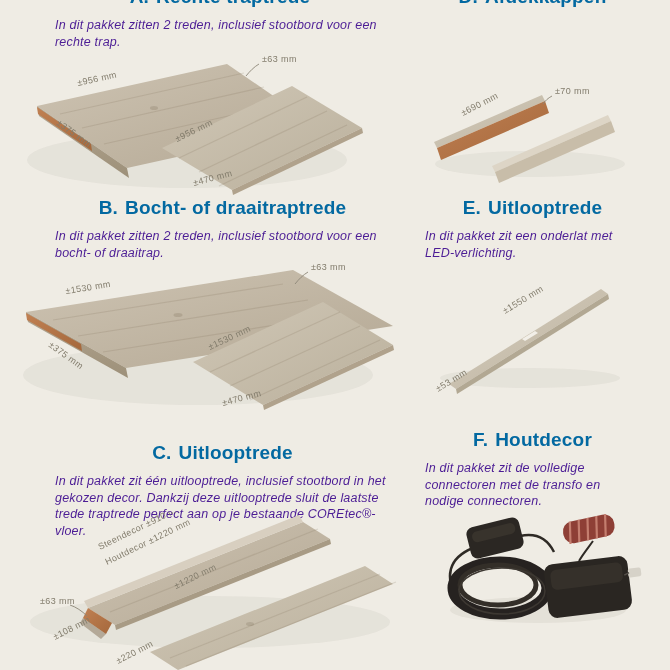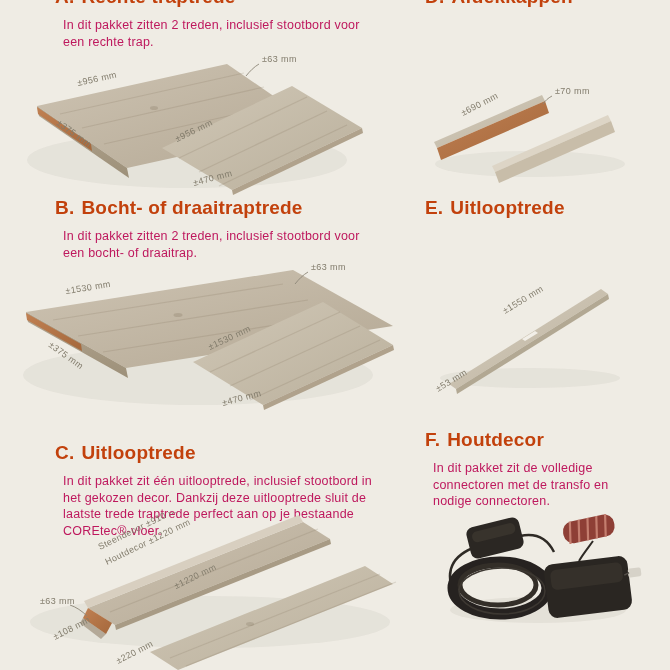--- a/index.html
+++ b/index.html
@@ -3,25 +3,25 @@
 <meta charset="utf-8">
 <style>
   html,body{margin:0;padding:0;}
   .page{
     position:relative;width:670px;height:670px;overflow:hidden;
     background:#efece4;
     font-family:"Liberation Sans",sans-serif;
   }
   .txt{position:absolute;}
   .title{
-    font-size:19px;color:#c2410c;margin:0 0 9px 0;font-weight:600;letter-spacing:.2px;
+    font-size:19px;color:#0369a1;margin:0 0 9px 0;font-weight:600;letter-spacing:.2px;text-align:center;
   }
   .title .letter{font-weight:700;margin-right:7px;}
   .body{
-    font-size:12.5px;line-height:16.5px;color:#be185d;margin:8px;letter-spacing:.2px;
+    font-size:12.5px;line-height:16.5px;color:#4c1d95;margin:0;letter-spacing:.2px;font-style:italic;
   }
   .illus{position:absolute;}
   svg text{
     font-family:"Liberation Sans",sans-serif;font-size:9px;fill:#827c6c;letter-spacing:.4px;
   }
   .streak{stroke:rgba(120,104,82,.18);stroke-width:1.2;fill:none;}
   .pointer{stroke:#8c8677;stroke-width:.9;fill:none;}
 </style>
 </head>
 <body>
@@ -161,20 +161,21 @@
       <polygon points="70,96 186,45 183,39 67,90" fill="#ddd5c6"></polygon>
       <polygon points="70,96 186,45 190,56 74,107" fill="#c8bda9"></polygon>
     </g>
     <text x="38" y="40" transform="rotate(-27 38 40)">±690 mm</text>
     <text x="130" y="18">±70 mm</text>
     <path class="pointer" d="M127,20 C123,22 120,25 118,28"></path>
   </svg>
 
   <div class="txt" style="left:425px;top:197px;width:215px">
     <h2 class="title"><span class="letter">E.</span><span>Uitlooptrede</span></h2>
+    <p class="body">In dit pakket zit een onderlat met LED-verlichting.</p>
   </div>
 
   <svg class="illus" style="left:425px;top:268px" width="230" height="140" viewBox="0 0 230 140">
     <ellipse cx="105" cy="110" rx="90" ry="10" fill="rgba(60,50,35,0.05)"></ellipse>
     <g>
       <polygon points="24,116 176,21 183,26 31,121" fill="url(#lat-top)"></polygon>
       <polygon points="31,121 183,26 184,31 32,126" fill="#b2a893"></polygon>
       <polygon points="97,71 110,63 113,65 100,73" fill="#f2efe8"></polygon>
     </g>
     <text x="80" y="46" transform="rotate(-31 80 46)">±1550 mm</text>

